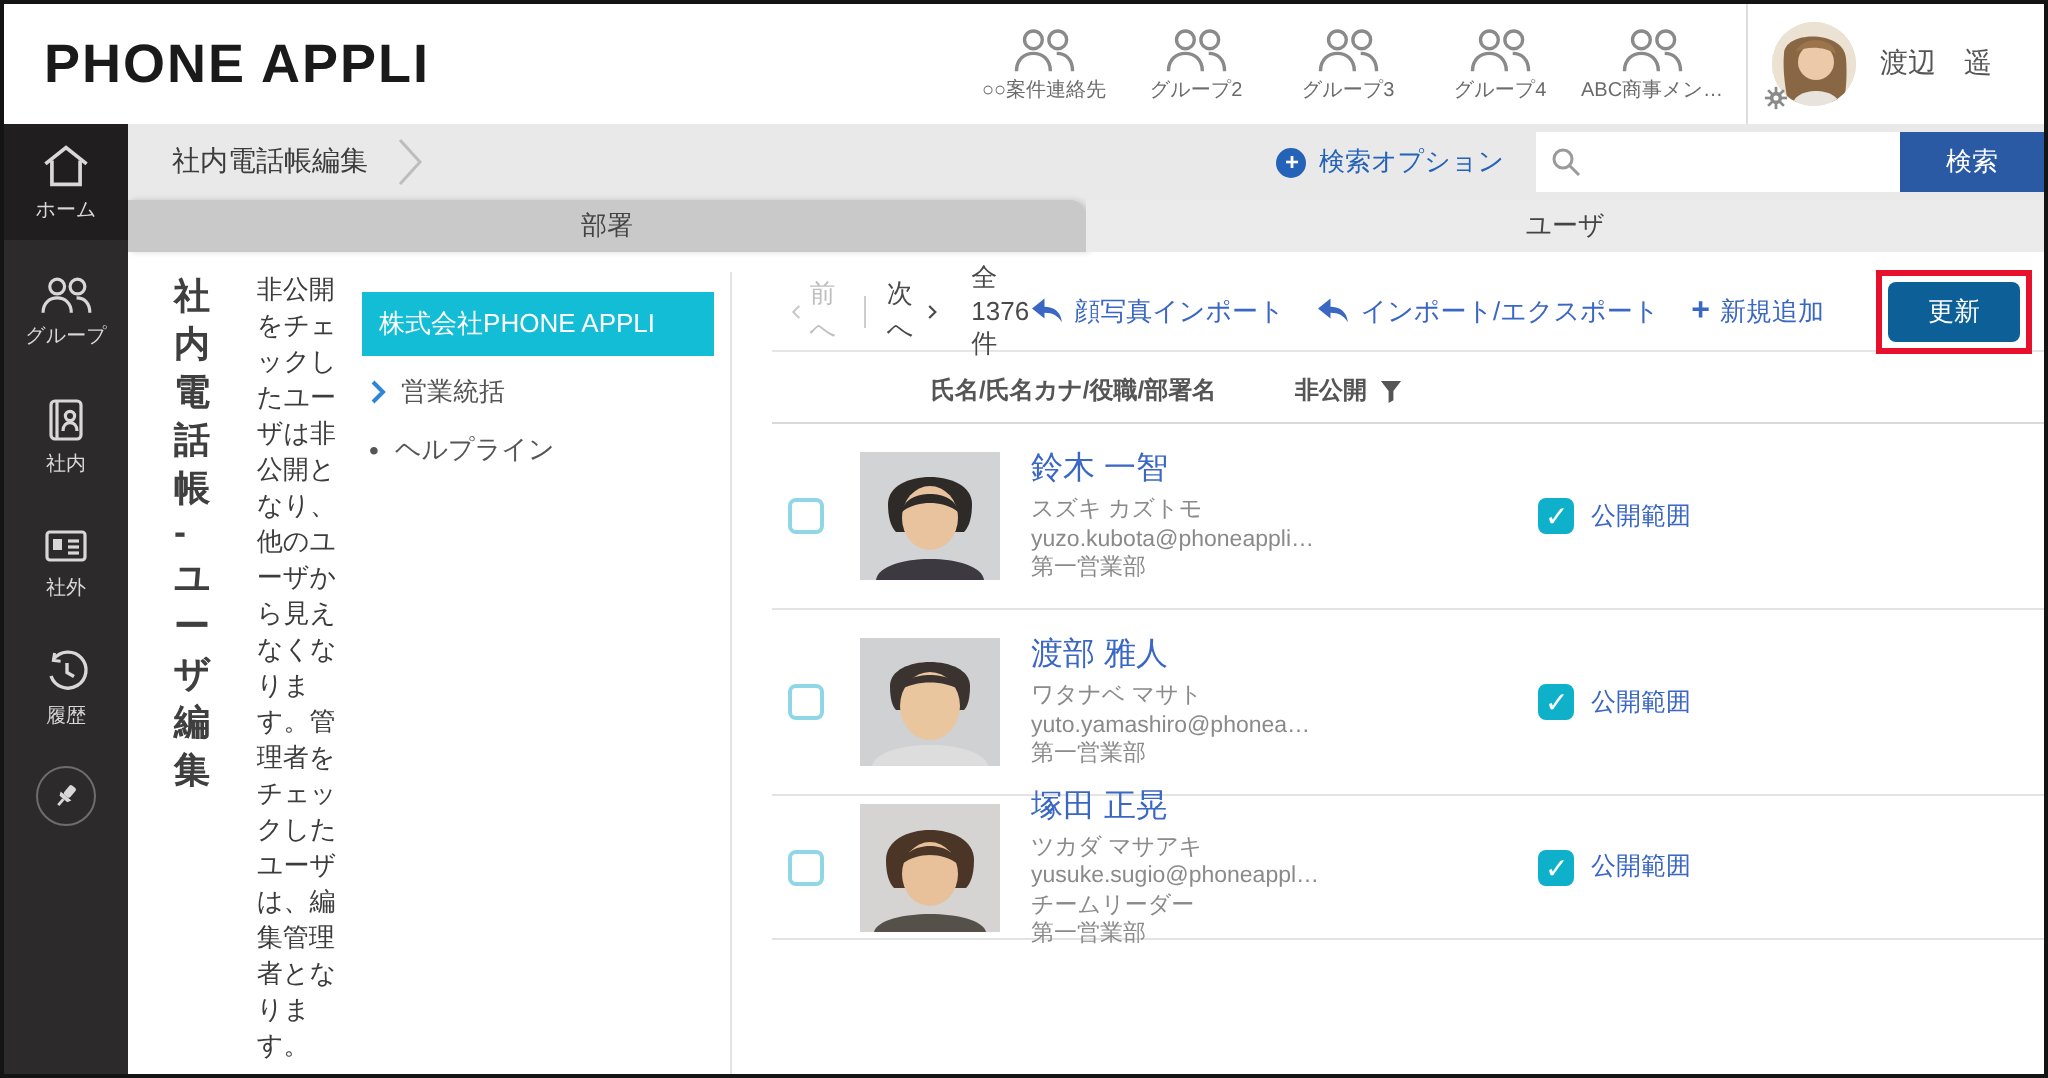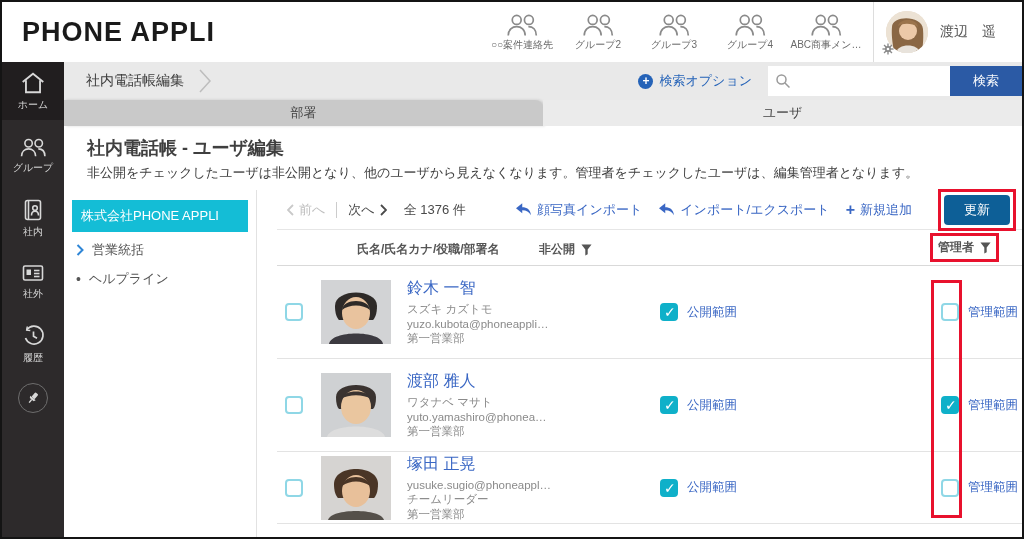--- a/index.html
+++ b/index.html
@@ -42,21 +42,21 @@
   .search-box input { border:none; outline:none; font-size:13px; width:150px; background:transparent; }
   .search-btn { height:30px; width:72px; background:#2b5aa5; color:#fff; font-size:13px; border:none; cursor:pointer; }
 
   
   .tabs { height:26px; display:flex; background:#ebebeb; }
   .tab { flex:1; display:flex; align-items:center; justify-content:center; font-size:13px; color:#444; cursor:pointer; }
   .tab.busho { background:#c9c9c9; border-radius:0 8px 0 0; box-shadow:2px 0 3px rgba(0,0,0,.15); }
   .tab.user { background:#ebebeb; }
 
   
-  .page-body { flex:1; padding:10px 0 0 0; display:flex; flex-direction:column; min-height:0; }
+  .page-body { flex:1; padding:10px 0 0 0; display:flex; flex-direction:row; min-height:0; }
   .page-title { font-size:18px; font-weight:bold; color:#3f3f3f; padding-left:23px; height:28px; }
   .page-desc { font-size:13px; color:#3c3c3c; padding-left:23px; height:26px; }
   .body-split { flex:1; display:flex; min-height:0;gap:20px; }
 
   .tree { width:193px; flex-shrink:0; border-right:1px solid #e2e2e2; padding:10px 8px 0 8px; }
   .tree-company { background:var(--accent,#14bdd6); color:#fff; font-size:13px; padding:7px 9px; cursor:pointer; }
   .tree-item { display:flex; align-items:center; gap:8px; font-size:13px; color:#555; padding:9px 2px 2px 4px; cursor:pointer; }
   .tree-bullet { color:#555; font-size:14px; line-height:10px; }
 
   .list { flex:1; position:relative; min-width:0; }
@@ -443,20 +443,21 @@
                 <svg width="70" height="64" viewBox="0 0 70 64">
                   <rect width="70" height="64" fill="#d6d4d2"></rect>
                   <path d="M13 28 C13 8 57 8 57 28 C57 36 55 40 53 42 L17 42 C15 40 13 36 13 28 Z" fill="#4a3526"></path>
                   <ellipse cx="35" cy="35" rx="14" ry="16" fill="#e8c09a"></ellipse>
                   <path d="M21 30 C23 18 47 18 49 30 C41 24 29 24 21 30 Z" fill="#4a3526"></path>
                   <path d="M7 64 C10 52 60 52 63 64 Z" fill="#55504a"></path>
                 </svg>
               </div>
               <div class="p-info">
                 <div class="p-name">塚田 正晃</div>
+                <div class="p-sub">ツカダ マサアキ</div>
                 <div class="p-sub">yusuke.sugio@phoneappl…</div>
                 <div class="p-sub">チームリーダー</div>
                 <div class="p-sub">第一営業部</div>
               </div>
               <div class="chk-group g-public">
                 <span class="cb checked"></span>
                 <span class="chk-label">公開範囲</span>
               </div>
               <div class="chk-group g-admin">
                 <span class="cb"></span>

